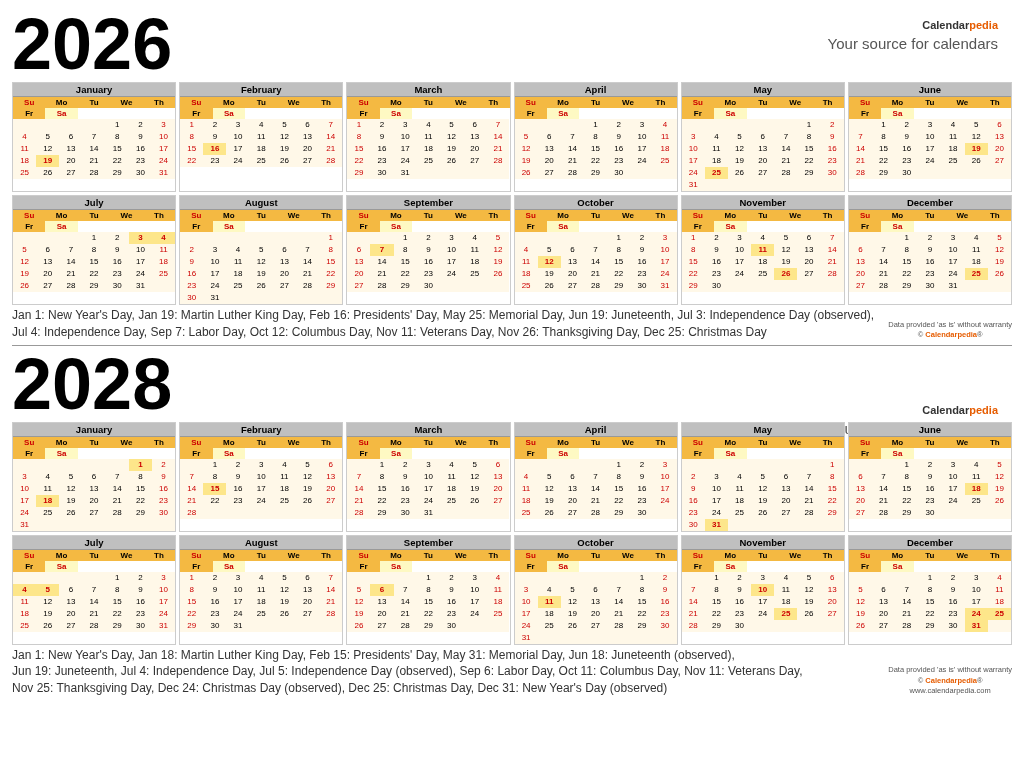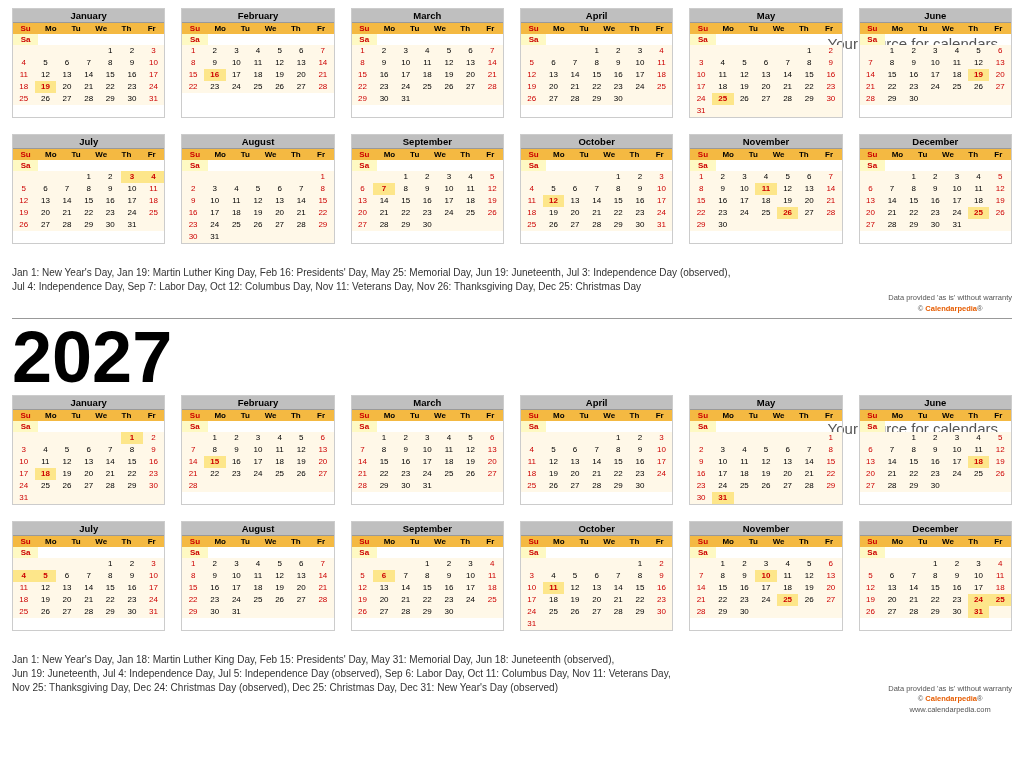--- a/index.html
+++ b/index.html
@@ -26,38 +26,38 @@
       font-size: 11px;
       color: #333;
       line-height: 1.4;
     }
     .brand span { color: #e65c00; font-weight: bold; text-align: right; }
     .brand .sub { font-size: 15px; color: #555; }
     .year-section { position: relative; margin-bottom: 4px; }
     .calendars-grid {
       display: grid;
       grid-template-columns: repeat(6, 1fr);
-      gap: 16px;
+      gap: 3px;
       margin-bottom: 2px;
     }
     .month-cal {
       border: 1px solid #ccc;
       font-size: 8.5px;
     }
     .month-header {
       background: #bfbfbf;
       text-align: center;
       font-weight: bold;
       font-size: 9.5px;
       padding: 1px 0;
       border-bottom: 1px solid #999;
     }
     .dow-row {
       display: grid;
-      grid-template-columns: repeat(6, 1fr);
+      grid-template-columns: repeat(5, 1fr);
     }
     .dow-cell {
       text-align: center;
       padding: 1px 0;
       font-weight: bold;
       font-size: 8px;
     }
     .dow-cell.su { background: #f4b942; color: #c00; }
     .dow-cell.sa { background: #fef9c3; color: #c00; }
     .dow-cell.wd { background: #f4b942; color: #000; }
@@ -73,23 +73,23 @@
     }
     .cal-cell.su { color: #c00; background: #fff8e8; }
     .cal-cell.sa { color: #c00; background: #fff8e8; }
     .cal-cell.wd { color: #000; background: #fff8e8; }
     .cal-cell.empty { background: #fff8e8; }
     .cal-cell.holiday { color: #c00 !important; font-weight: bold; }
     .cal-cell.shade { background: #fde68a; }
     .cal-cell.su.shade { background: #fde68a; }
     .cal-cell.sa.shade { background: #fde68a; }
     .holidays-text {
-      font-size: 10px;
+      font-size: 12px;
       color: #333;
-      margin: 20px 0;
+      margin: 0 0;
       line-height: 1.4;
     }
     .footer-row {
       display: flex;
       justify-content: space-between;
       align-items: flex-end;
     }
     .copyright {
       font-size: 7.5px;
       color: #555;
@@ -103,20 +103,21 @@
 <body>
 
 <div style="position:relative;">
 
   <div class="brand">
     <div><b>Calendar<span>pedia</span></b></div>
     <div class="sub">Your source for calendars</div>
   </div>
 
   <div class="year-section">
+    <div class="year-title">2026</div>
 
     <div class="calendars-grid">
 
       <div class="month-cal">
         <div class="month-header">January</div>
         <div class="dow-row">
           <div class="dow-cell su">Su</div>
             <div class="dow-cell wd">Mo</div>
             <div class="dow-cell wd">Tu</div>
             <div class="dow-cell wd">We</div>
@@ -734,21 +735,21 @@
   </div>
 
   <div class="divider"></div>
 
   <div class="brand" style="top: 395px;">
     <div><b>Calendar<span>pedia</span></b></div>
     <div class="sub">Your source for calendars</div>
   </div>
 
   <div class="year-section">
-    <div class="year-title">2027</div>
+    <div class="year-title">2028</div>
 
     <div class="calendars-grid">
 
       <div class="month-cal">
         <div class="month-header">January</div>
         <div class="dow-row">
           <div class="dow-cell su">Su</div>
             <div class="dow-cell wd">Mo</div>
             <div class="dow-cell wd">Tu</div>
             <div class="dow-cell wd">We</div>

